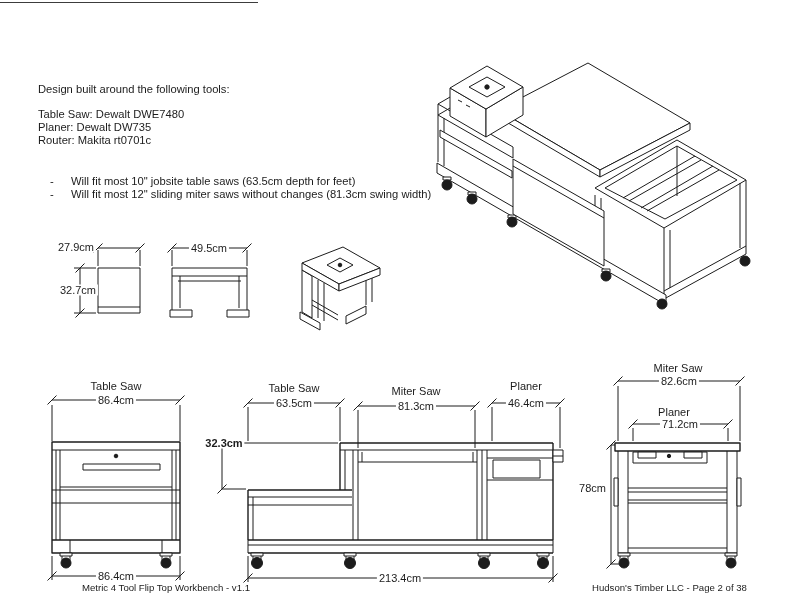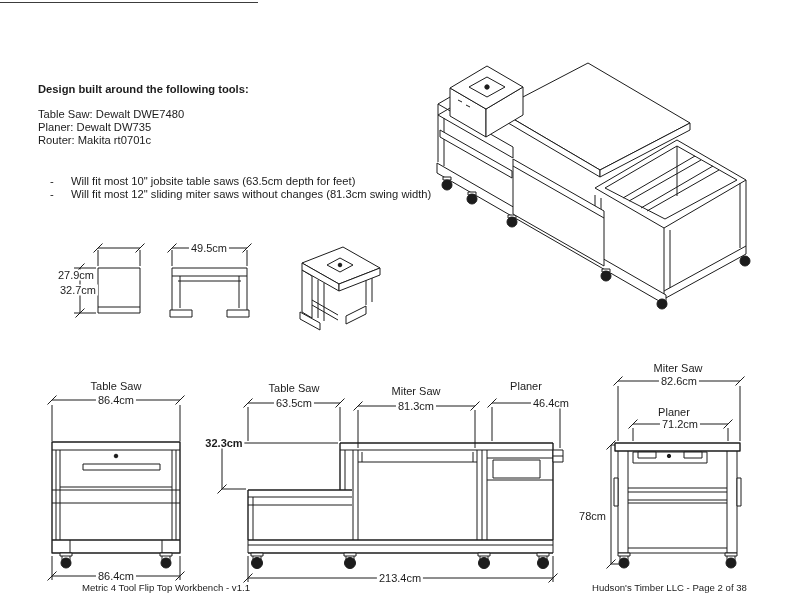--- a/index.html
+++ b/index.html
@@ -8,21 +8,21 @@
     font-family:"Liberation Sans","DejaVu Sans",sans-serif;color:#1c1c1c;
   }
   svg.art{position:absolute;left:0;top:0;}
   svg.art *{vector-effect:non-scaling-stroke;}
   .txtblock{position:absolute;left:38px;font-size:11.2px;line-height:13px;color:#1c1c1c;}
   .bullets{position:absolute;left:50px;top:175px;font-size:11.2px;line-height:13px;}
   .bullet-row{display:flex;}
   .bullet-marker{width:21px;flex:0 0 21px;}
   .lbl{position:absolute;font-size:11px;line-height:11px;white-space:nowrap;
        transform:translate(-50%,-50%);background:#fff;padding:0 2px;color:#1c1c1c;}
-  .lbl.right-anchor{transform:translate(-100%,-50%);margin-top:28px;}
+  .lbl.right-anchor{transform:translate(-100%,-50%);}
   .foot{position:absolute;font-size:9.6px;line-height:10px;white-space:nowrap;color:#1c1c1c;}
 </style>
 </head>
 <body>
 
 <div id="page">
 
   <svg class="art" width="794" height="614" viewBox="0 0 794 614" fill="none" stroke="#1c1c1c" stroke-width="1" stroke-linejoin="round" stroke-linecap="butt">
 
     <line x1="0" y1="2.5" x2="258" y2="2.5" stroke="#3c3c3c"></line>
@@ -282,21 +282,21 @@
         <line x1="628" y1="556" x2="628" y2="560"></line>
       <circle cx="624" cy="563" r="5" fill="#1c1c1c"></circle>
       <rect x="725" y="553" width="12" height="3" fill="#fff"></rect>
       <line x1="727" y1="556" x2="727" y2="560"></line>
         <line x1="735" y1="556" x2="735" y2="560"></line>
       <circle cx="731" cy="563" r="5" fill="#1c1c1c"></circle>
     </g>
   </svg>
 
 
-  <div class="txtblock" style="top:83px;font-weight:bold;">Design built around the following tools:</div>
+  <div class="txtblock" style="top:83px;">Design built around the following tools:</div>
 
   <div class="txtblock" style="top:108px;">
     <div>Table Saw: Dewalt DWE7480</div>
     <div>Planer: Dewalt DW735</div>
     <div>Router: Makita rt0701c</div>
   </div>
 
   <div class="bullets">
     <div class="bullet-row">
       <span class="bullet-marker">-</span>
@@ -314,21 +314,21 @@
 
   <span class="lbl" style="left:116px;top:386px;">Table Saw</span>
   <span class="lbl" style="left:116px;top:400px;">86.4cm</span>
   <span class="lbl" style="left:116px;top:576px;">86.4cm</span>
 
   <span class="lbl" style="left:294px;top:388px;">Table Saw</span>
   <span class="lbl" style="left:294px;top:403px;">63.5cm</span>
   <span class="lbl" style="left:416px;top:391px;">Miter Saw</span>
   <span class="lbl" style="left:416px;top:406px;">81.3cm</span>
   <span class="lbl" style="left:526px;top:386px;">Planer</span>
-  <span class="lbl" style="left:526px;top:403px;margin-left:25px;">46.4cm</span>
+  <span class="lbl" style="left:526px;top:403px;">46.4cm</span>
   <span class="lbl" style="left:224px;top:443px;font-weight:bold;">32.3cm</span>
   <span class="lbl" style="left:400px;top:578px;">213.4cm</span>
 
   <span class="lbl" style="left:678px;top:368px;">Miter Saw</span>
   <span class="lbl" style="left:679px;top:381px;">82.6cm</span>
   <span class="lbl" style="left:674px;top:412px;">Planer</span>
   <span class="lbl" style="left:680px;top:424px;">71.2cm</span>
   <span class="lbl right-anchor" style="left:608px;top:488px;">78cm</span>
 
   <span class="foot" style="left:74px;top:583px;padding-left:8px;">Metric 4 Tool Flip Top Workbench - v1.1</span>

